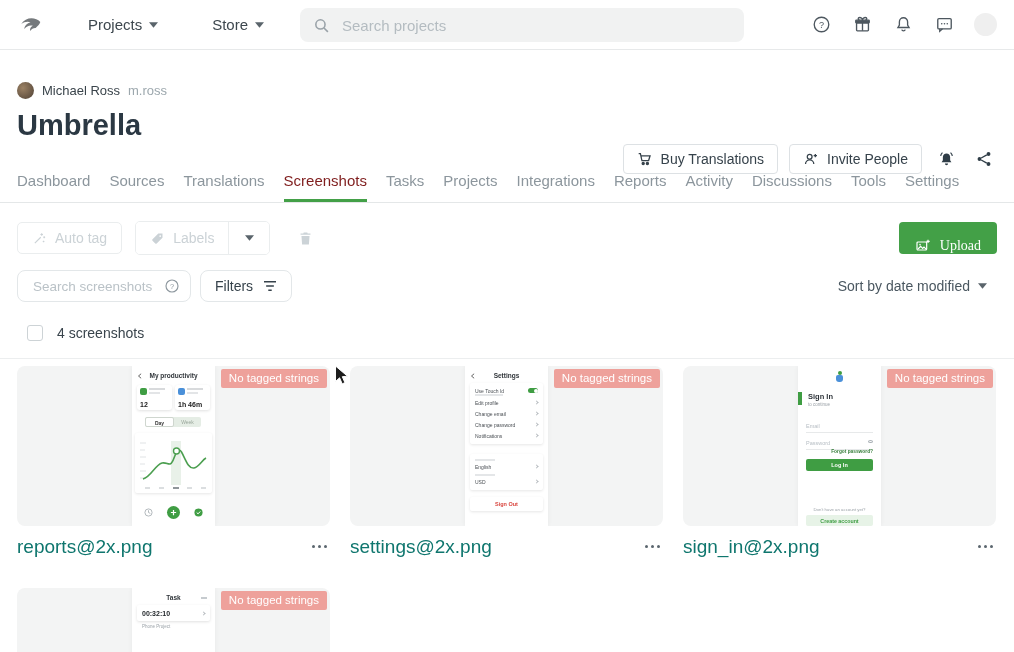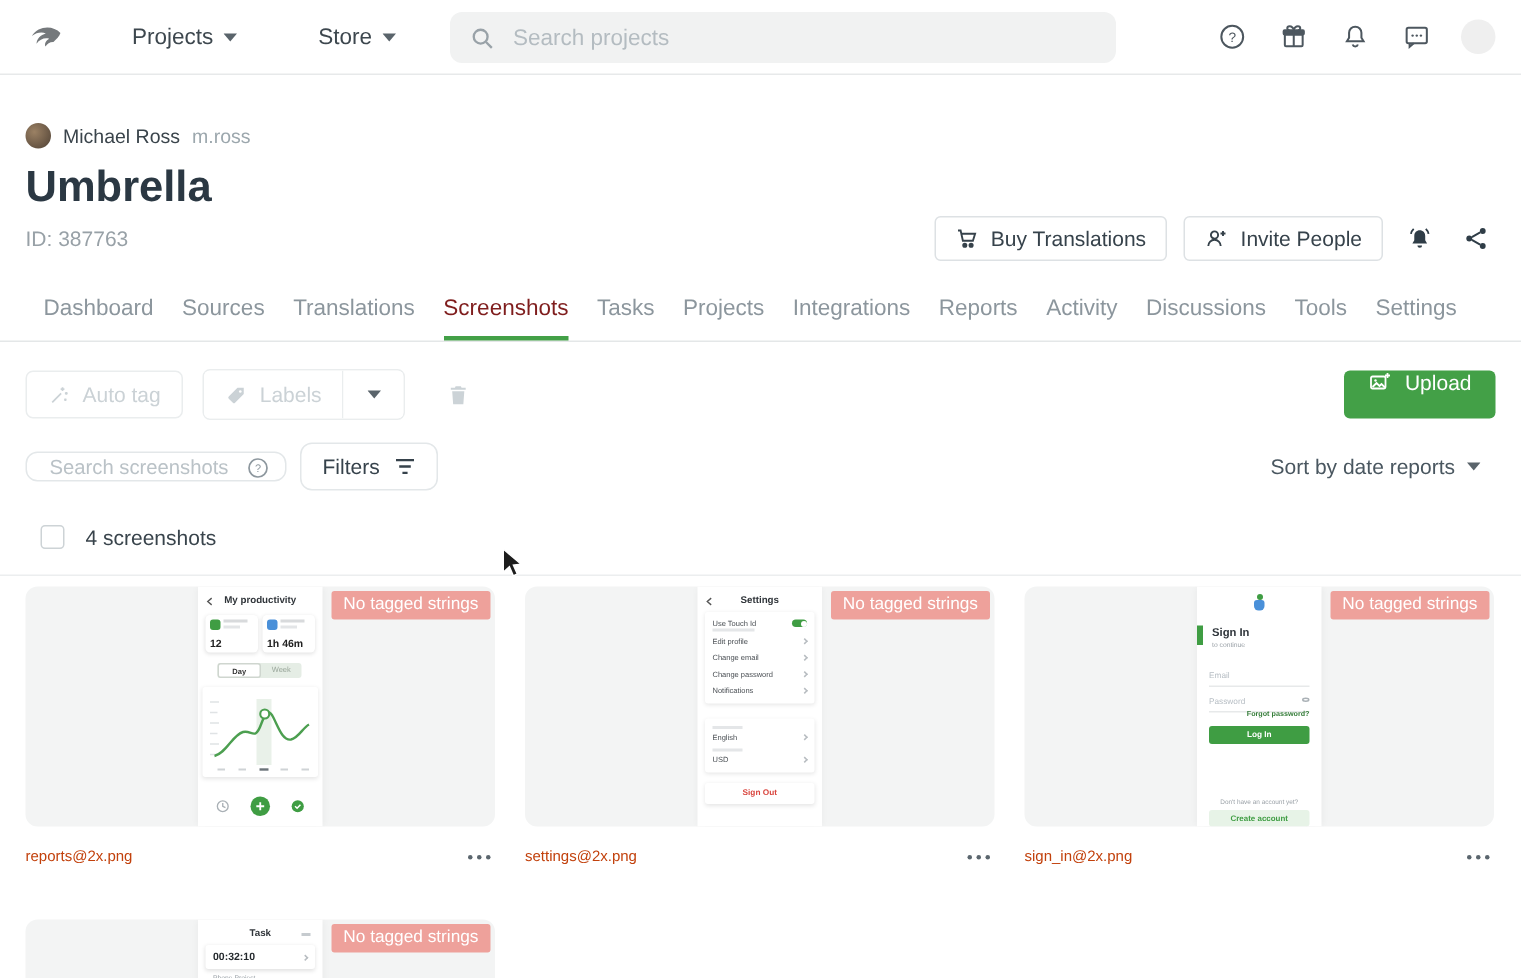--- a/index.html
+++ b/index.html
@@ -32,60 +32,60 @@
   .owner-avatar { width:17px; height:17px; border-radius:50%; background:radial-gradient(circle at 35% 35%, #9b8164, #4e4034); }
   .owner-name { color:#3a444b; }
   .owner-user { color:#9ca7ad; }
   .proj-title { margin:10px 0 0; font-size:29px; font-weight:700; color:#2b3843; }
   .proj-id { margin-top:9px; font-size:14px; color:#98a1a7; }
   .header-actions { position:absolute; right:0px; top:62px; display:flex; align-items:center; gap:11px; padding-right:17px; }
   .btn { display:inline-flex; align-items:center; gap:8px; height:30px; padding:0 13px; border:1px solid #dde1e4; border-radius:4px; background:#fff; font-size:14px; color:#36424b; cursor:pointer; white-space:nowrap; }
   .icon-btn { background:none; border:none; color:#2f3d47; cursor:pointer; padding:4px; }
 
   
-  .tabs { display:flex; gap:19px; padding:0 29px; margin-top:20px; border-bottom:1px solid #e4e7e8; }
+  .tabs { display:flex; gap:19px; padding:0 17px; margin-top:20px; border-bottom:1px solid #e4e7e8; }
   .tab { font-size:15px; color:#8c969d; padding:10px 0 13px; cursor:pointer; white-space:nowrap; }
   .tab.active { color:#7f1d1d; font-weight:400; box-shadow:inset 0 -3px 0 #43a047; }
 
   
   .toolbar { margin:18px 17px 0; display:flex; align-items:center; }
   .t-btn { height:32px; font-size:14px; display:inline-flex; align-items:center; gap:8px; padding:0 14px; background:#fff; border:1px solid #eaedee; border-radius:5px; cursor:pointer; }
   .t-btn.dis { color:#cbd2d6; }
   .labels-group { display:inline-flex; margin-left:13px; border:1px solid #eaedee; border-radius:5px; overflow:hidden; }
   .lg-main { display:inline-flex; align-items:center; gap:8px; padding:0 14px; height:32px; color:#cbd2d6; border-right:1px solid #eaedee; background:#fff; border-top:none;border-left:none;border-bottom:none; font-size:14px; cursor:pointer; }
   .lg-caret { width:40px; height:32px; display:flex; align-items:center; justify-content:center; color:#4c5861; background:#fff; border:none; cursor:pointer; }
   .trash-btn { margin-left:23px; color:#ccd3d7; background:none; border:none; cursor:pointer; padding:4px; }
   .toolbar-right { margin-left:auto; display:flex; align-items:center; gap:10px; }
   .download-btn { border-color:#f0f2f3; }
-  .upload-btn { background:#43a047; color:#fff; border:none; border-radius:4px; height:32px; padding:0 16px; font-size:14px; display:inline-flex; align-items:flex-start; gap:9px; cursor:pointer; }
+  .upload-btn { background:#43a047; color:#fff; border:none; border-radius:4px; height:32px; padding:0 16px; font-size:14px; display:inline-flex; align-items:flex-end; gap:9px; cursor:pointer;font-family:Liberation Serif, serif; }
 
   
   .filter-row { margin:15px 17px 0; display:flex; align-items:center; }
-  .search-box { width:174px; height:20px; border:1px solid #e3e7e9; border-radius:8px; display:flex; align-items:flex-end; gap:6px; padding:0 10px 0 13px; background:#fff; }
+  .search-box { width:174px; height:32px; border:1px solid #e3e7e9; border-radius:8px; display:flex; align-items:center; gap:6px; padding:0 10px 0 13px; background:#fff; }
   .search-box input { flex:1; min-width:0; border:none; outline:none; background:transparent; font-size:13.5px; color:#333; }
   .search-box input::placeholder { color:#bac2c7; }
   .help-circle { color:#8d979e; }
   .filters-btn { margin-left:9px; height:32px; border:1px solid #e3e7e9; border-radius:8px; background:#fff; display:inline-flex; align-items:center; gap:10px; padding:0 14px; font-size:14px; color:#36424b; cursor:pointer; }
   .sort { margin-left:auto; display:flex; align-items:center; gap:8px; font-size:14px; color:#4a5760; cursor:pointer; padding-right:10px; }
 
   
   .count-row { margin:23px 17px 0; display:flex; align-items:center; gap:14px; padding-left:10px; }
   .checkbox { width:16px; height:16px; border:1px solid #cdd3d6; border-radius:3px; background:#fff; cursor:pointer; }
   .count-label { font-size:14px; color:#39444c; }
   .divider { margin-top:17px; border-top:1px solid #eceeef; }
 
   
   .grid { padding:7px 17px 0; }
   .grid-row { display:flex; gap:20px; }
   .grid-row2 { margin-top:33px; }
   .col { width:313px; }
   .card { position:relative; width:313px; height:160px; background:#f3f4f4; border-radius:8px; overflow:hidden; cursor:pointer; }
   .badge { position:absolute; top:3px; right:3px; background:#eea19b; color:#fff; font-size:11.5px; padding:3px 8px 4px; border-radius:2px; z-index:3; }
   .fname-row { display:flex; align-items:center; justify-content:space-between; margin-top:12px; height:17px; }
-  .fname { font-size:10px; color:#c2410c; }
+  .fname { font-size:19px; color:#0f766e; }
   .more { display:flex; gap:3px; padding:5px 3px; cursor:pointer; background:none; border:none; }
   .more i { width:3px; height:3px; border-radius:50%; background:#5b666e; }
 
   
   .phone { position:absolute; left:115px; top:0; width:83px; height:160px; background:#fff; box-shadow:0 0 5px rgba(0,0,0,.05); }
   .ph-h { position:absolute; top:6px; left:0; right:0; text-align:center; font-size:6.5px; font-weight:700; color:#30353a; }
   .ph-back { position:absolute; left:5px; top:7px; color:#555; }
 
   
   .r-stats { position:absolute; top:19px; left:5px; display:flex; gap:3px; }
@@ -199,21 +199,20 @@
   </div>
 </header>
 
 <section class="project-header">
   <div class="owner-row">
     <span class="owner-avatar"></span>
     <span class="owner-name">Michael Ross</span>
     <span class="owner-user">m.ross</span>
   </div>
   <h1 class="proj-title">Umbrella</h1>
-  <div class="proj-id">ID: 387763</div>
 
   <div class="header-actions">
     <button class="btn">
       <svg width="16" height="16" viewBox="0 0 24 24" fill="none" stroke="currentColor" stroke-width="1.9">
           <path d="M2.5 4h2.6l2.3 10.3h10l2.2-7.1H6.2"></path>
           <circle cx="9.3" cy="18.8" r="1.6" fill="currentColor"></circle>
           <circle cx="15.6" cy="18.8" r="1.6" fill="currentColor"></circle>
         </svg>
       <span>Buy Translations</span>
     </button>
@@ -306,21 +305,21 @@
         <text x="12" y="16" text-anchor="middle" font-size="11" stroke="none" fill="currentColor" font-family="Liberation Sans,sans-serif">?</text>
       </svg>
   </div>
   <button class="filters-btn">
     <span>Filters</span>
     <svg width="14" height="12" viewBox="0 0 16 14" stroke="currentColor" stroke-width="1.8">
         <path d="M1 2h14M3.5 7h9M6 12h4"></path>
       </svg>
   </button>
   <div class="sort">
-    <span>Sort by date reports</span>
+    <span>Sort by date modified</span>
     <svg class="caret" viewBox="0 0 10 6" fill="currentColor" width="8" height="5">
         <path d="M0 0h10L5 6z"></path>
       </svg>
   </div>
 </div>
 
 <div class="count-row">
   <span class="checkbox"></span>
   <span class="count-label">4 screenshots</span>
 </div>

